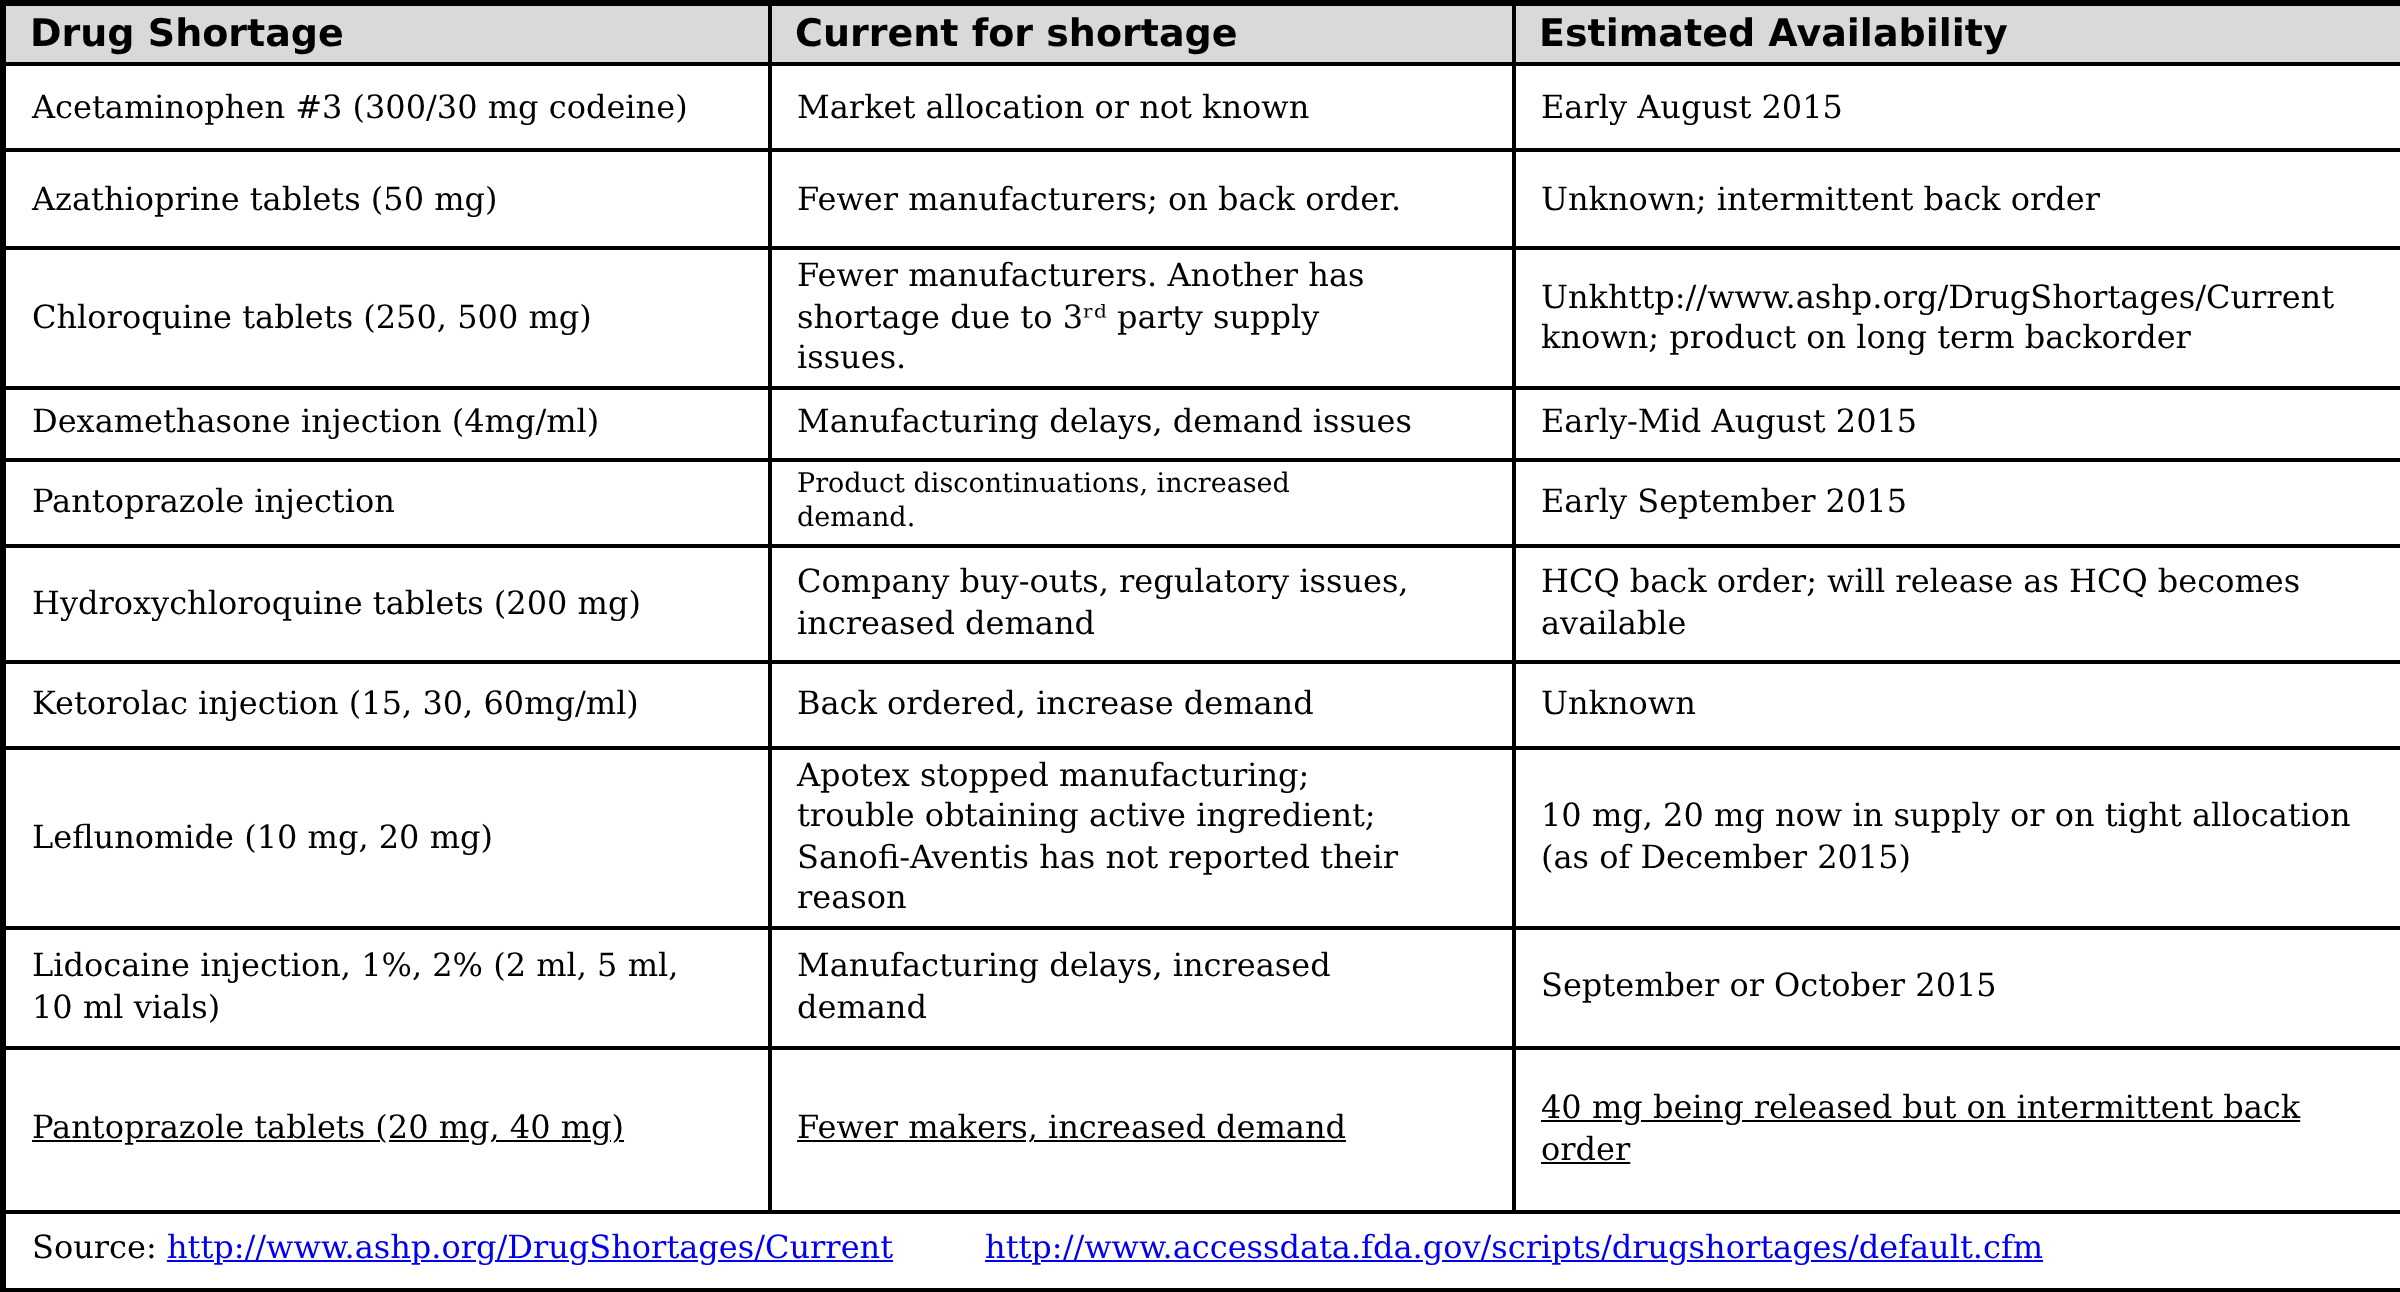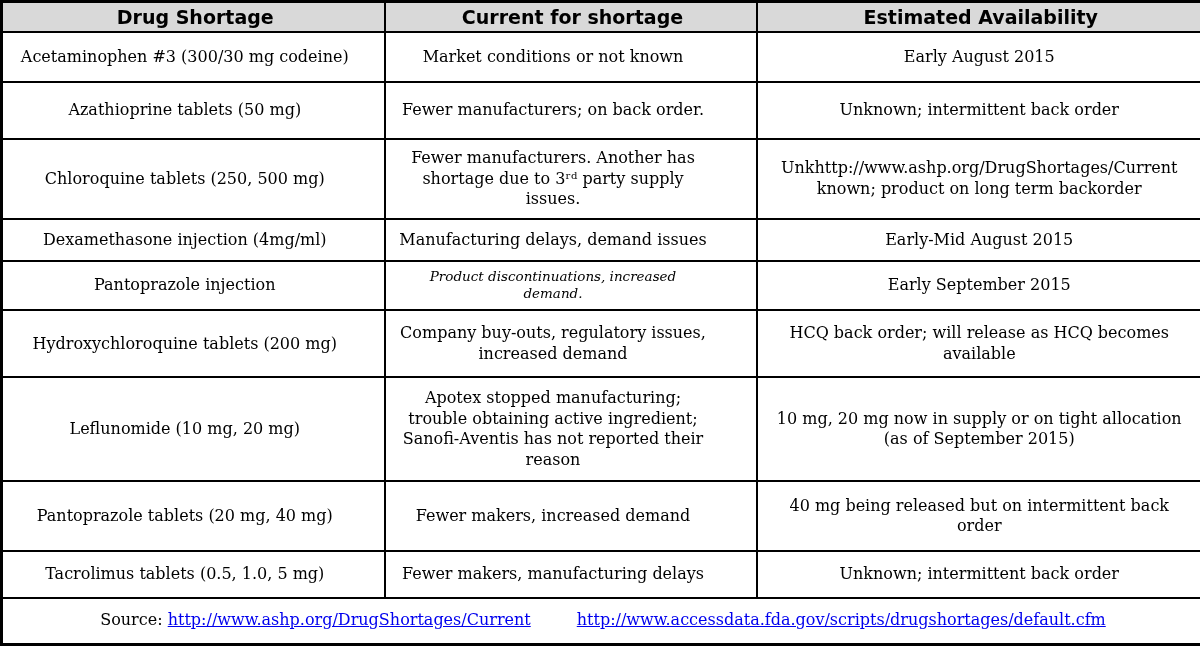--- a/index.html
+++ b/index.html
@@ -25,21 +25,21 @@
     font-size: 16px;
     color: #000000;
   }
   col.c1 { width: 383px; }
   col.c2 { width: 372px; }
   col.c3 { width: 445px; }
 
   th, td {
     border: 2px solid #000000;
     vertical-align: middle;
-    text-align: center;
+    text-align: left;
     box-sizing: border-box;
     line-height: 1.28;
   }
   thead th {
     background: #d9d9d9;
     font-family: "DejaVu Sans", "Liberation Sans", sans-serif;
     font-weight: 700;
     font-size: 19px;
     padding: 2px 8px 2px 12px;
     height: 29px;
@@ -77,62 +77,67 @@
     <thead>
       <tr style="height:29px;">
         <th>Drug Shortage</th>
         <th>Current for shortage</th>
         <th>Estimated Availability</th>
       </tr>
     </thead>
     <tbody>
       <tr style="height:43px;">
         <td class="drug-cell">Acetaminophen #3 (300/30 mg codeine)</td>
-        <td class="reason-cell">Market conditions or not known</td>
+        <td class="reason-cell">Market allocation or not known</td>
         <td class="avail-cell">Early August 2015</td>
       </tr>
       <tr style="height:49px;">
         <td class="drug-cell">Azathioprine tablets (50 mg)</td>
         <td class="reason-cell">Fewer manufacturers; on back order.</td>
         <td class="avail-cell">Unknown; intermittent back order</td>
       </tr>
       <tr style="height:59px;">
         <td class="drug-cell">Chloroquine tablets  (250, 500 mg)</td>
         <td class="reason-cell">Fewer manufacturers. Another has shortage due to 3ʳᵈ party supply issues.</td>
         <td class="avail-cell">Unkhttp://www.ashp.org/DrugShortages/Current known; product on long term backorder</td>
       </tr>
       <tr style="height:36px;">
         <td class="drug-cell">Dexamethasone injection (4mg/ml)</td>
         <td class="reason-cell">Manufacturing delays, demand issues</td>
         <td class="avail-cell">Early-Mid August 2015</td>
       </tr>
       <tr style="height:42px;">
         <td class="drug-cell">Pantoprazole injection</td>
-        <td class="reason-cell small-text" style="font-style:italic;">Product discontinuations, increased demand.</td>
+        <td class="reason-cell small-text" style="">Product discontinuations, increased demand.</td>
         <td class="avail-cell">Early September 2015</td>
       </tr>
       <tr style="height:58px;">
         <td class="drug-cell">Hydroxychloroquine tablets (200 mg)</td>
         <td class="reason-cell">Company buy-outs, regulatory issues, increased demand</td>
         <td class="avail-cell">HCQ back order; will release as HCQ becomes available</td>
       </tr>
+      <tr style="height:43px;">
+        <td class="drug-cell">Ketorolac injection (15, 30, 60mg/ml)</td>
+        <td class="reason-cell">Back ordered, increase demand</td>
+        <td class="avail-cell">Unknown</td>
+      </tr>
       <tr style="height:76px;">
         <td class="drug-cell">Leflunomide (10 mg, 20 mg)</td>
         <td class="reason-cell">Apotex stopped manufacturing; trouble obtaining active ingredient; Sanofi-Aventis has not reported their reason</td>
-        <td class="avail-cell">10 mg, 20 mg now in supply or on tight allocation (as of September 2015)</td>
+        <td class="avail-cell">10 mg, 20 mg now in supply or on tight allocation (as of December 2015)</td>
       </tr>
       <tr style="height:60px;">
+        <td class="drug-cell">Lidocaine injection, 1%, 2% (2 ml, 5 ml, 10 ml vials)</td>
+        <td class="reason-cell">Manufacturing delays, increased demand</td>
+        <td class="avail-cell">September or October 2015</td>
+      </tr>
+      <tr style="height:82px;text-decoration:underline;">
         <td class="drug-cell">Pantoprazole tablets (20 mg, 40 mg)</td>
         <td class="reason-cell">Fewer makers, increased demand</td>
         <td class="avail-cell">40 mg being released but on intermittent back order</td>
-      </tr>
-      <tr style="height:41px;">
-        <td class="drug-cell">Tacrolimus tablets (0.5, 1.0, 5 mg)</td>
-        <td class="reason-cell">Fewer makers, manufacturing delays</td>
-        <td class="avail-cell">Unknown; intermittent back order</td>
       </tr>
       <tr class="footer-row" style="height:40px;">
         <td colspan="3">
           <span>Source:</span>
           <span> </span>
           <a class="src-link">http://www.ashp.org/DrugShortages/Current</a><span class="link-gap"></span><a class="src-link">http://www.accessdata.fda.gov/scripts/drugshortages/default.cfm</a>
         </td>
       </tr>
     </tbody>
   </table>

